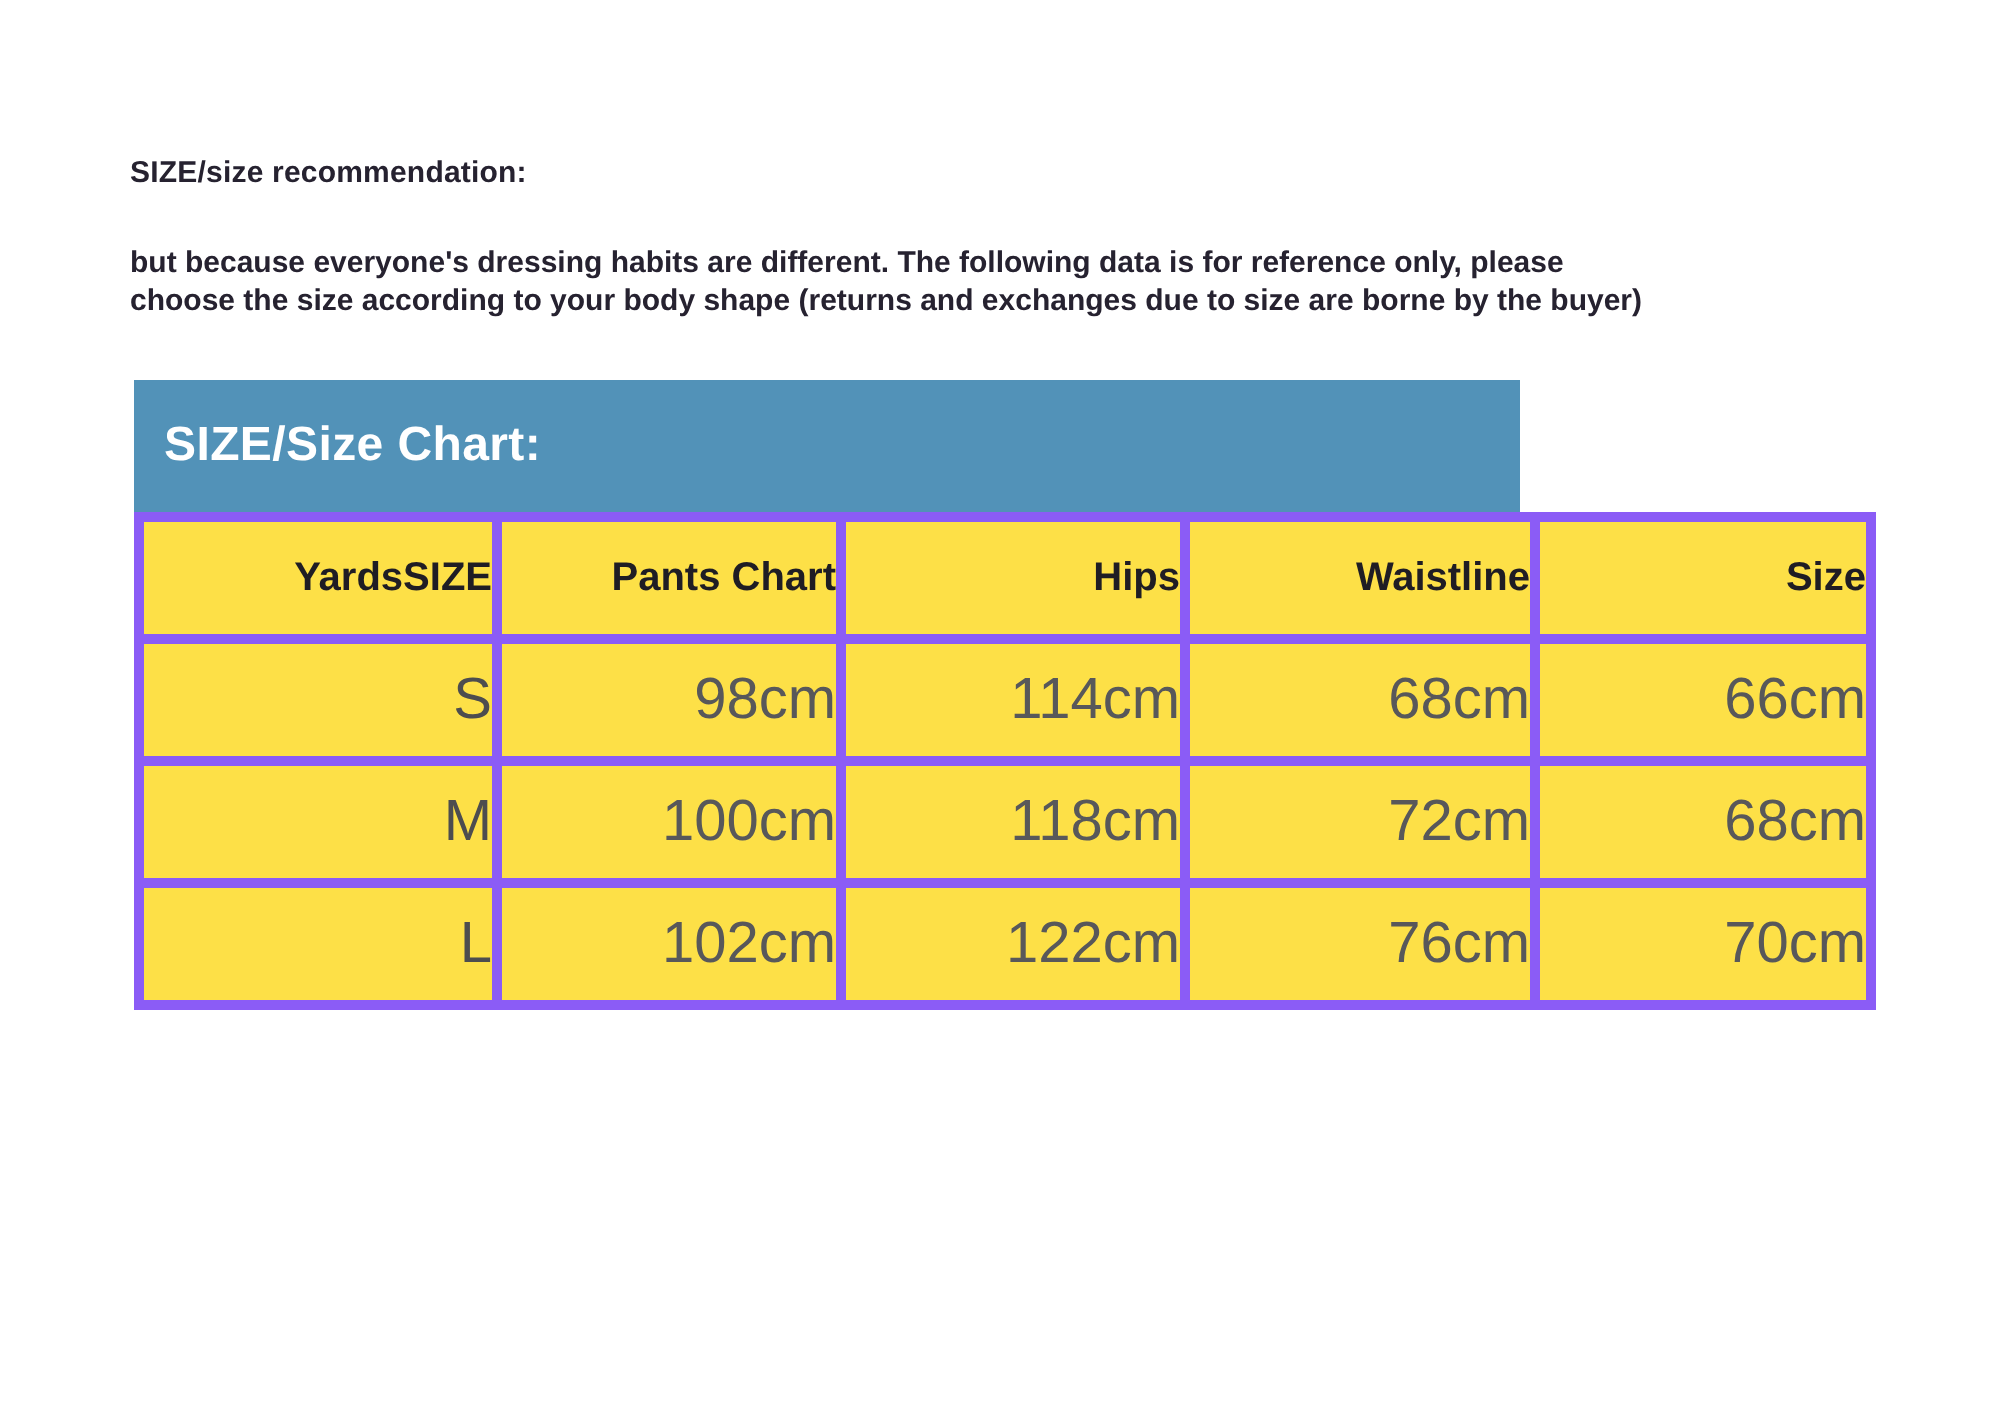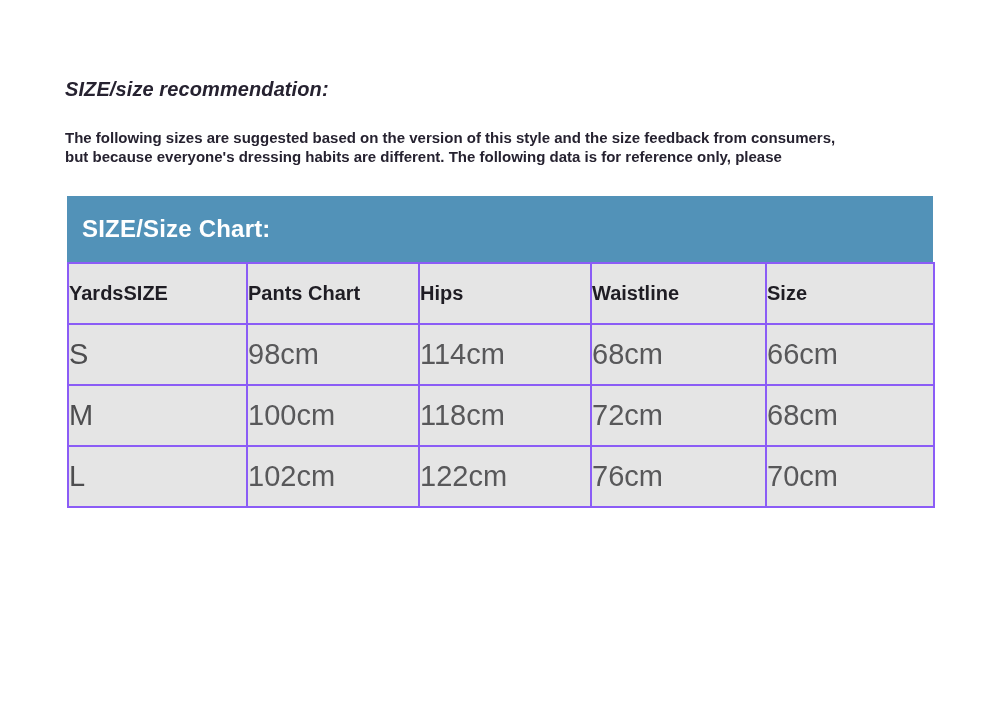--- a/index.html
+++ b/index.html
@@ -8,61 +8,60 @@
     width: 1000px;
     height: 708px;
     font-family: "Liberation Sans", sans-serif;
     overflow: hidden;
     position: relative;
   }
   .page { width: 1000px; height: 708px; background: #ffffff; }
 
   .heading {
     margin: 78px 0 0 65px;
-    font-size: 20px;
+    font-size: 15px;
     font-weight: bold;
     color: #262230;
     letter-spacing: 0.1px;
-    font-style: italic;
   }
   .description {
     margin: 27px 60px 0 65px;
     font-size: 15px;
     font-weight: bold;
     line-height: 19px;
     color: #262230;
   }
 
   .banner {
     margin: 30px 0 0 67px;
-    width: 866px;
+    width: 693px;
     height: 66px;
     display: flex;
     align-items: center;
     padding-left: 15px;
   }
   .banner-label {
     font-size: 24px;
     font-weight: bold;
     letter-spacing: 0.2px;
   }
 
   table.size-table {
     margin-left: 67px;
     width: 866px;
     border-collapse: collapse;
     table-layout: fixed;
     background: #ffffff;
   }
   .size-table th, .size-table td {
-    border: 2px solid #8b5cf6;
+    border: 5px solid #8b5cf6;
     height: 61px;
-    text-align: left;
+    text-align: right;
     vertical-align: middle;
-    background: #e5e5e5;
+    background: #fde047;
     padding: 0;
   }
   .size-table th {
     font-size: 20px;
     font-weight: bold;
     color: #1f1d24;
   }
   .size-table th.emph {
     font-size: 20px;
   }
@@ -76,22 +75,22 @@
   }
 </style>
 </head>
 <body>
 
 <div class="page">
 
   <div class="heading">SIZE/size recommendation:</div>
 
   <div class="description">
-    <div>The following sizes are suggested based on the version of this style and the size feedback from consumers,</div>
     <div>but because everyone's dressing habits are different. The following data is for reference only, please</div>
+    <div>choose the size according to your body shape (returns and exchanges due to size are borne by the buyer)</div>
   </div>
 
   <div class="banner" id="banner" style="background: rgb(82, 146, 184); color: rgb(255, 255, 255);">
     <span class="banner-label">SIZE/Size Chart:</span>
   </div>
 
   <table class="size-table" id="size-table">
     <colgroup>
       <col style="width:179px">
       <col style="width:172px">

